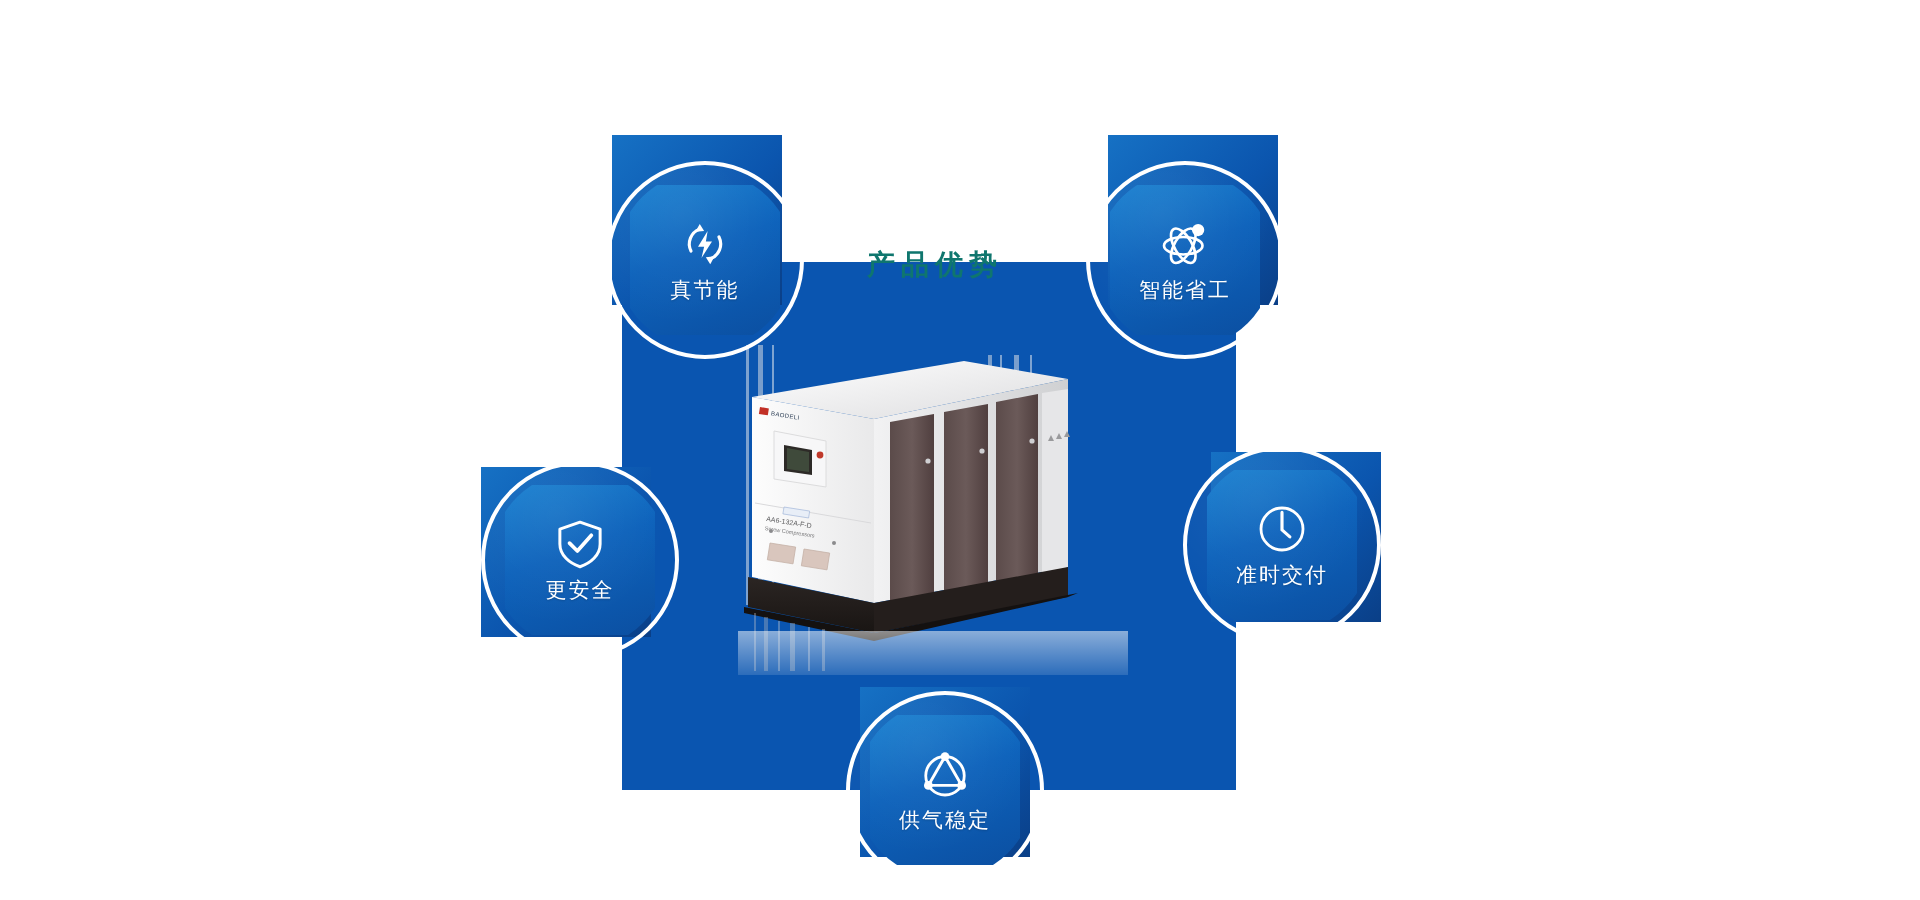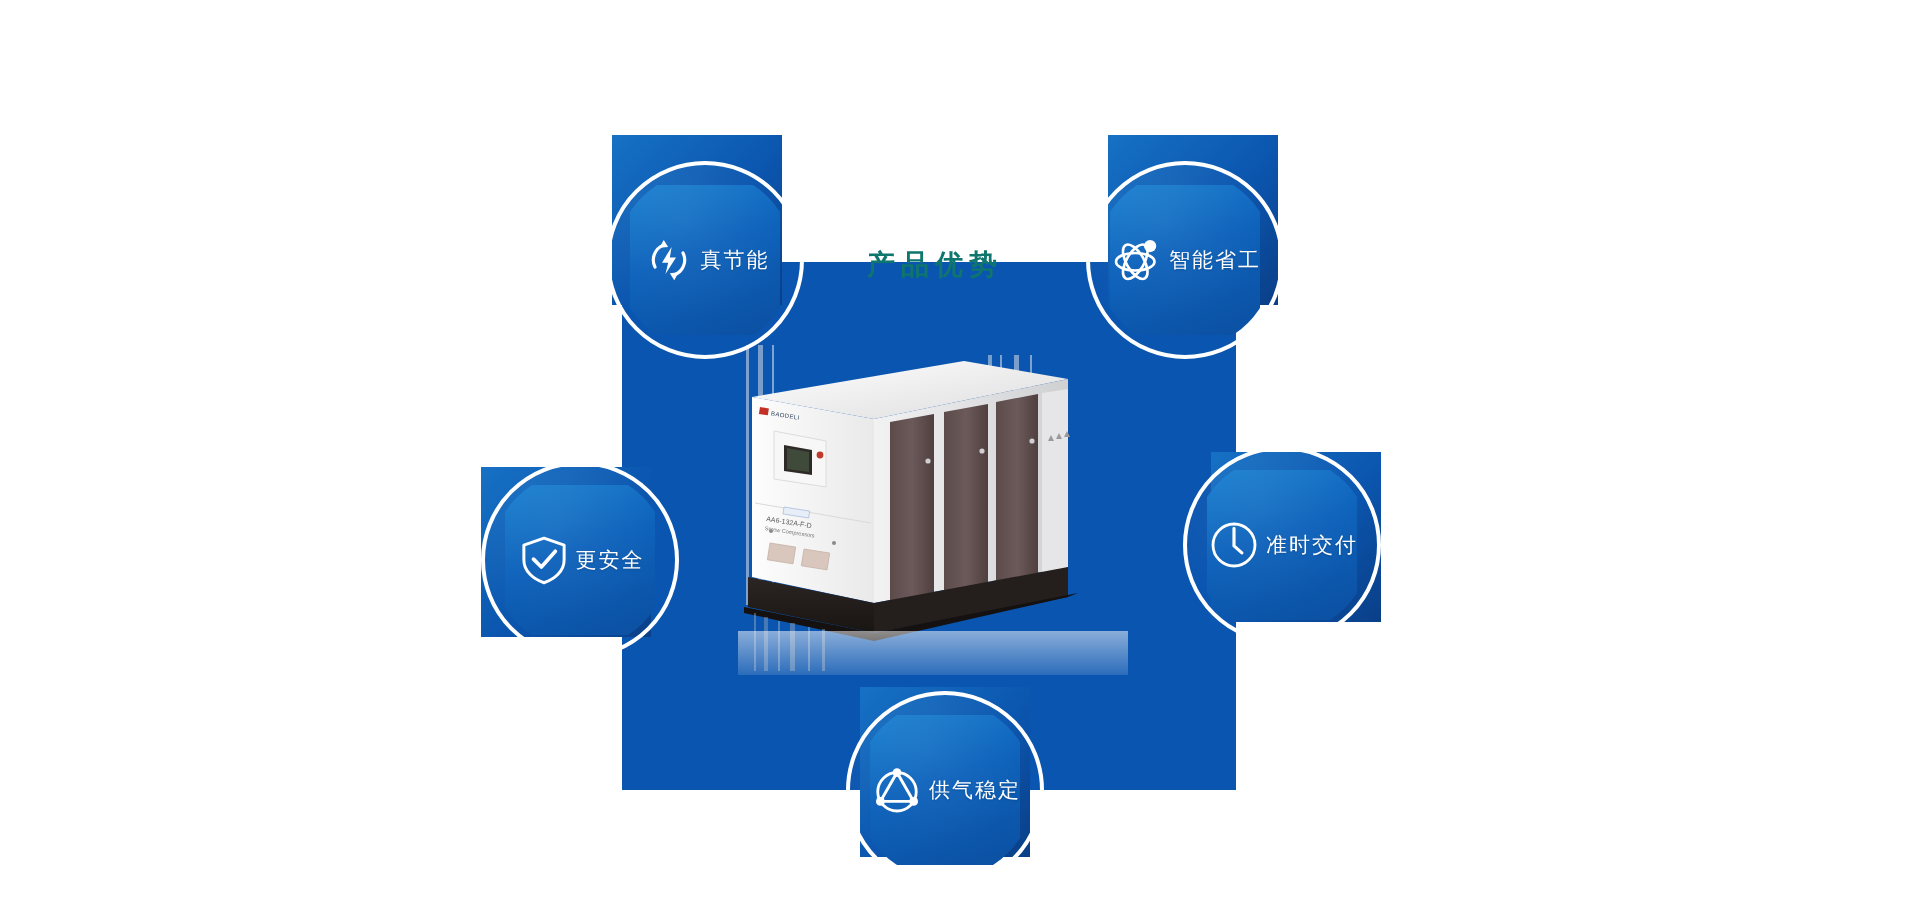--- a/index.html
+++ b/index.html
@@ -64,21 +64,21 @@
     position:absolute;
     left:-4px;top:-4px;
     width:178px;height:178px;
     border-radius:50%;
     background:linear-gradient(160deg,#1c86d4 0%,#0d62bb 45%,#0b4c9d 100%);
     clip-path:inset(14px 14px 14px 14px);
   }
   .badge .content{
     position:absolute;
     left:-14px;top:-14px;width:198px;height:198px;
-    display:flex;flex-direction:row;
+    display:flex;flex-direction:column;
     align-items:center;justify-content:center;
     gap:4px;
   }
   .badge .ico{
     width:56px;height:56px;
     display:block;
   }
   .badge .lbl{
     color:#ffffff;
     font-size:21px;

